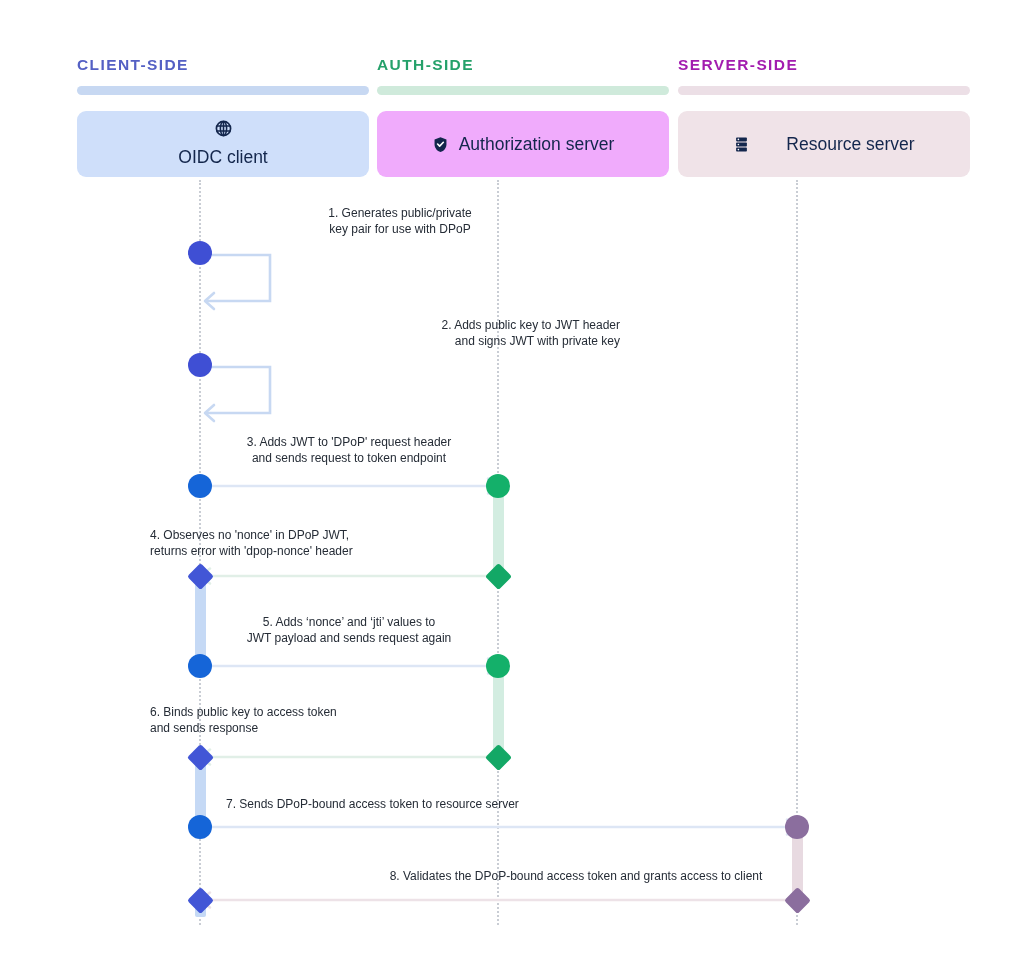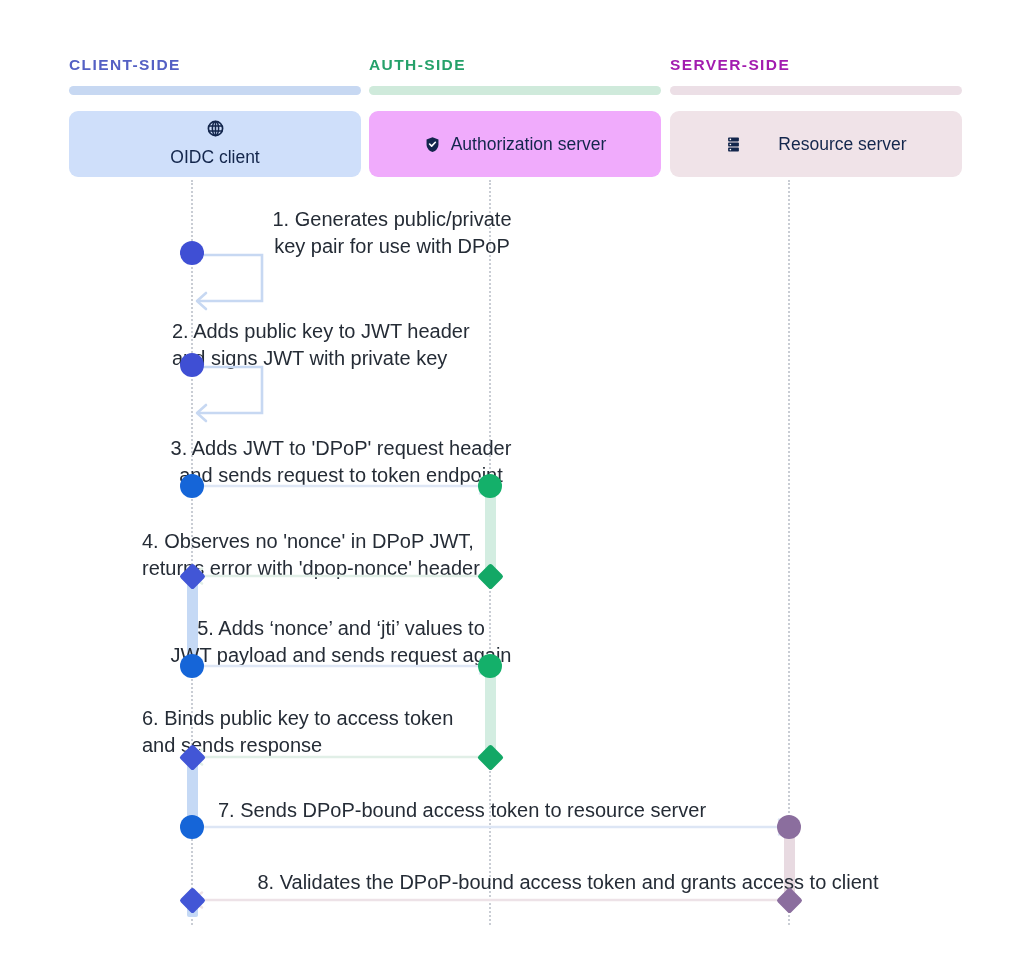--- a/index.html
+++ b/index.html
@@ -11,21 +11,21 @@
     width: 1023px;
     height: 971px;
     position: relative;
     font-family: "Liberation Sans", sans-serif;
     color: #1d2a3a;
     overflow: hidden;
   }
 
   #diagram-root {
     position: absolute;
-    left: 4px; top: 0;
+    left: 12px; top: 0;
     width: 812px;
     height: 971px;
   }
 
   
   .lane-title {
     position: absolute;
     font-size: 15.5px;
     font-weight: bold;
     letter-spacing: 0.09em;
@@ -65,21 +65,21 @@
   }
   .activation {
     position: absolute;
     width: 11px;
     border-radius: 2px;
   }
 
   
   .msg-text {
     position: absolute;
-    font-size: 20px;
+    font-size: 12px;
     line-height: 1.33;
     color: #252c36;
     text-align: center;
     white-space: pre-line;
   }
   .msg-arrow {
     position: absolute;
     height: 20px;
     overflow: visible;
   }
@@ -147,21 +147,21 @@
     <div class="activation" style="left: 182.5px; top: 757px; height: 70px; background: rgb(197, 217, 245);"></div>
     <div class="activation" style="left: 779.5px; top: 827px; height: 73px; background: rgb(232, 218, 225);"></div>
     <div class="activation" style="left: 182.5px; top: 900px; height: 17px; background: rgb(197, 217, 245);"></div>
     <div class="msg-text" style="left: 168px; width: 440px; text-align: center; top: 206px;">1. Generates public/private
 key pair for use with DPoP</div>
     <svg width="84" height="62" class="selfloop" style="left: 188px; top: 253px;">
       <path d="M2 2 H70 V48 H6" fill="none" stroke="#c7d8f2" stroke-width="2.6"></path>
       <path d="M14 40 L5 48 L14 56" fill="none" stroke="#c7d8f2" stroke-width="2.6" stroke-linecap="round" stroke-linejoin="round"></path>
     </svg>
     <div class="node circle" style="left: 176px; top: 241px; background: rgb(63, 79, 212);"></div>
-    <div class="msg-text" style="left: 168px; width: 440px; text-align: left; top: 318px;">2. Adds public key to JWT header
+    <div class="msg-text" style="left: 168px; width: 440px; text-align: right; top: 318px;">2. Adds public key to JWT header
 and signs JWT with private key</div>
     <svg width="84" height="62" class="selfloop" style="left: 188px; top: 365px;">
       <path d="M2 2 H70 V48 H6" fill="none" stroke="#c7d8f2" stroke-width="2.6"></path>
       <path d="M14 40 L5 48 L14 56" fill="none" stroke="#c7d8f2" stroke-width="2.6" stroke-linecap="round" stroke-linejoin="round"></path>
     </svg>
     <div class="node circle" style="left: 176px; top: 353px; background: rgb(63, 79, 212);"></div>
     <div class="msg-text" style="left: 138px; width: 398px; text-align: center; top: 435px;">3. Adds JWT to 'DPoP' request header
 and sends request to token endpoint</div>
     <svg width="318" height="22" class="msg-arrow" style="left: 178px; top: 475px;">
       <line x1="10" y1="11" x2="308" y2="11" stroke="#dde6f5" stroke-width="2.6"></line>

